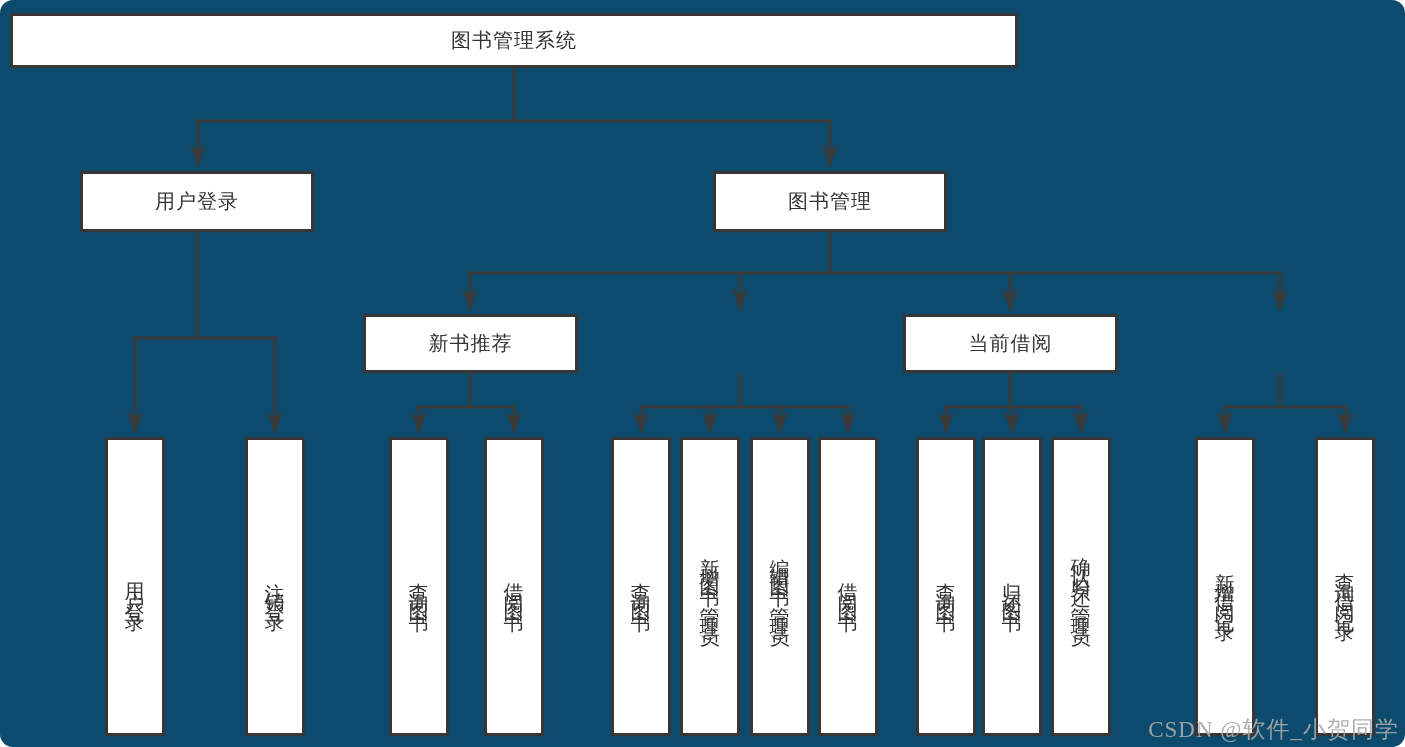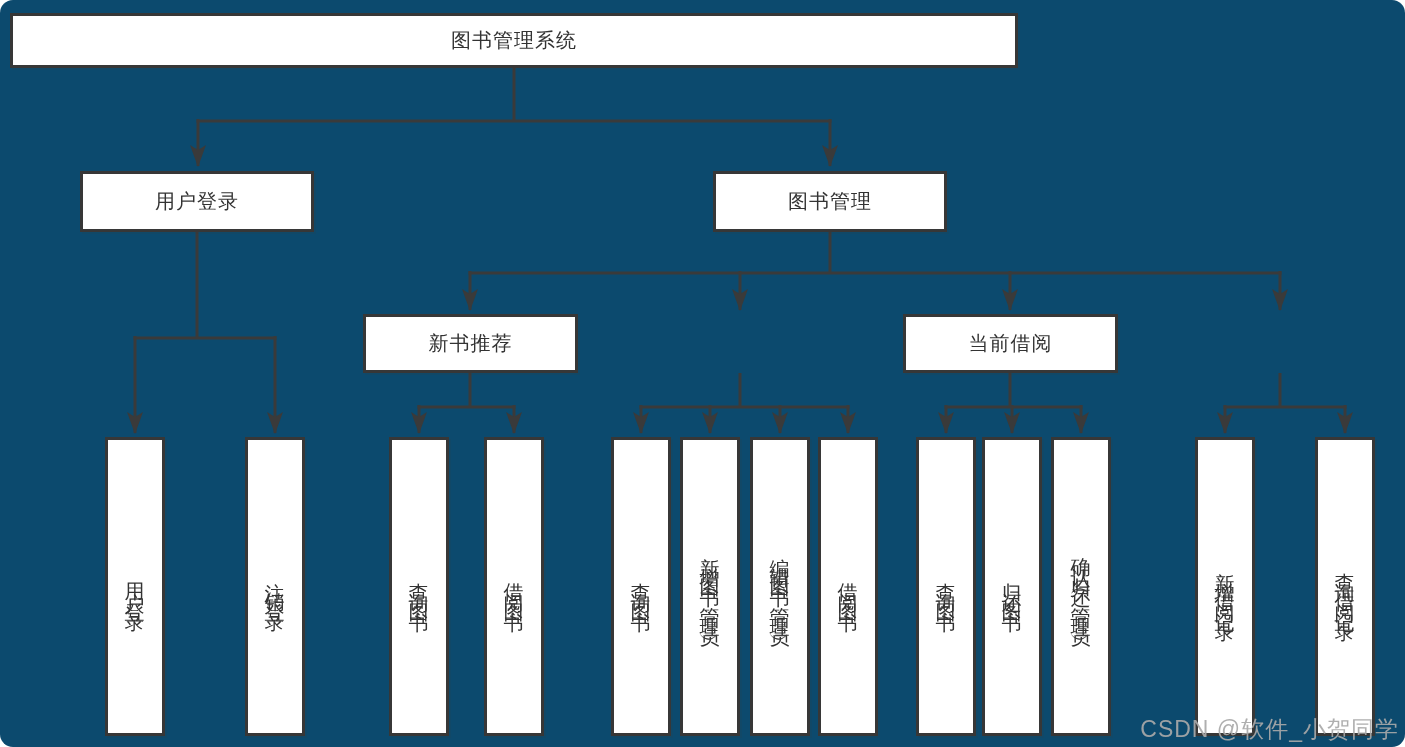--- a/index.html
+++ b/index.html
@@ -43,20 +43,21 @@
   .watermark {
     position: absolute;
     right: 6px;
     bottom: 2px;
     font-size: 23px;
     color: #a9a9a9;
     opacity: 0.92;
     letter-spacing: 1px;
     white-space: nowrap;
     pointer-events: none;
+    font-family: Liberation Serif, serif;
   }
 </style>
 </head>
 <body>
 
 <div class="canvas">
 
   <svg class="wires" width="1405" height="747" viewBox="0 0 1405 747" xmlns="http://www.w3.org/2000/svg">
     <defs>
       <marker id="arrow" viewBox="0 0 22 16" refX="21" refY="8" markerWidth="22" markerHeight="16" markerUnits="userSpaceOnUse" orient="auto">

